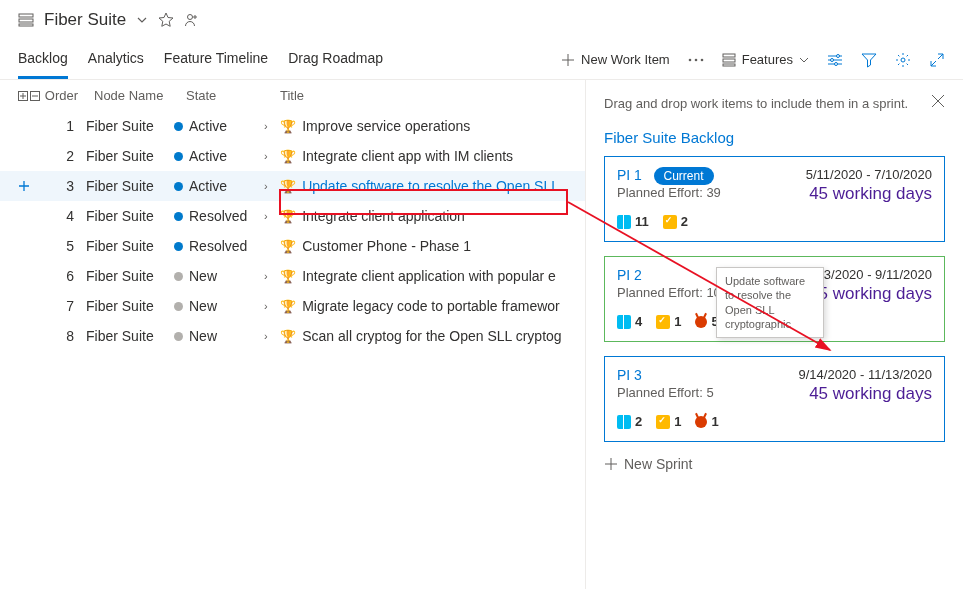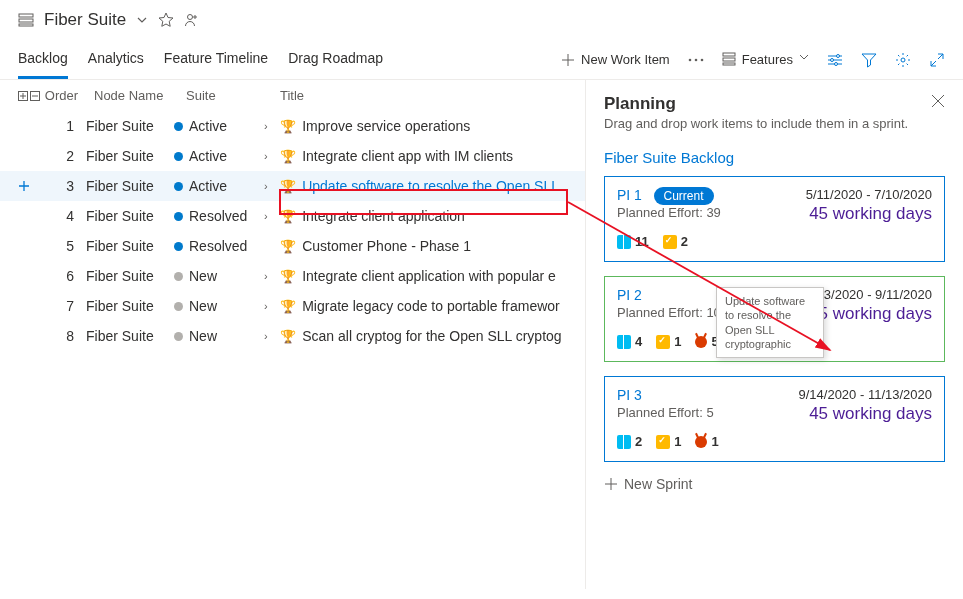--- a/index.html
+++ b/index.html
@@ -5,21 +5,21 @@
 * { box-sizing: border-box; margin: 0; padding: 0; }
 body { font-family: "Segoe UI", -apple-system, sans-serif; font-size: 13px; color: #323130; background: #fff; width: 963px; height: 599px; overflow: hidden; position: relative; }
 .header { display: flex; align-items: center; padding: 10px 18px; gap: 10px; }
 .header-title { font-size: 17px; font-weight: 400; }
 .header .icn { color: #605e5c; cursor: pointer; }
 .tabs { display: flex; align-items: center; padding: 0 18px; border-bottom: 1px solid #edebe9; gap: 20px; }
 .tab { padding: 10px 0; font-size: 14px; color: #323130; cursor: pointer; border-bottom: 3px solid transparent; }
 .tab.active { border-bottom-color: #0078d4; font-weight: 400; }
 .tab-right { margin-left: auto; display: flex; align-items: center; gap: 18px; }
 .new-item { display: flex; align-items: flex-end; gap: 6px; cursor: pointer; color: #323130; }
-.features-btn { display: flex; gap: 6px; cursor: pointer; }
+.features-btn { display: flex; align-items: center; gap: 6px; cursor: pointer; }
 .main { display: flex; height: calc(100% - 90px); }
 .backlog { flex: 1; overflow: hidden; }
 .thead { display: flex; padding: 8px 18px; color: #605e5c; font-size: 13px; gap: 4px; align-items: center; }
 .th-tools { width: 22px; display: flex; gap: 2px; }
 .th-order { width: 46px; text-align: right; padding-right: 12px; }
 .th-node { width: 88px; }
 .th-state { width: 90px; }
 .th-title { flex: 1; }
 .row { display: flex; padding: 6px 18px; align-items: center; font-size: 14px; height: 30px; }
 .row.hl { background: #eff6fc; }
@@ -172,21 +172,21 @@
           </span>
         <span>
             <svg width="10" height="10" viewBox="0 0 10 10">
               <rect x="0.5" y="0.5" width="9" height="9" fill="none" stroke="#605e5c"></rect>
               <path d="M2 5h6" stroke="#605e5c"></path>
             </svg>
           </span>
       </div>
       <div class="th-order">Order</div>
       <div class="th-node">Node Name</div>
-      <div class="th-state">Suite</div>
+      <div class="th-state">State</div>
       <div class="th-title">Title</div>
     </div>
     <div id="rows">
         <div class="row">
     <div class="row-tools"></div>
     <div class="rorder">1</div>
     <div class="rnode">Fiber Suite</div>
     <div class="rstate">
             <span class="dot active"></span>
             <span>Active</span>
@@ -298,21 +298,20 @@
       <span class="trophy">🏆</span>
       <span class="rtitle">Scan all cryptog for the Open SLL cryptog</span>
     </div>
         </div>
       </div>
   </div>
 
   <div class="panel">
     <div class="panel-head">
       <div>
-        <div class="panel-title">Planning</div>
         <div class="panel-sub">Drag and drop work items to include them in a sprint.</div>
       </div>
       <span class="icn">
           <svg width="14" height="14" viewBox="0 0 14 14">
             <path d="M1 1l12 12M13 1L1 13" stroke="#605e5c"></path>
           </svg>
         </span>
     </div>
     <div class="backlog-title">Fiber Suite Backlog</div>
     <div id="sprints">

